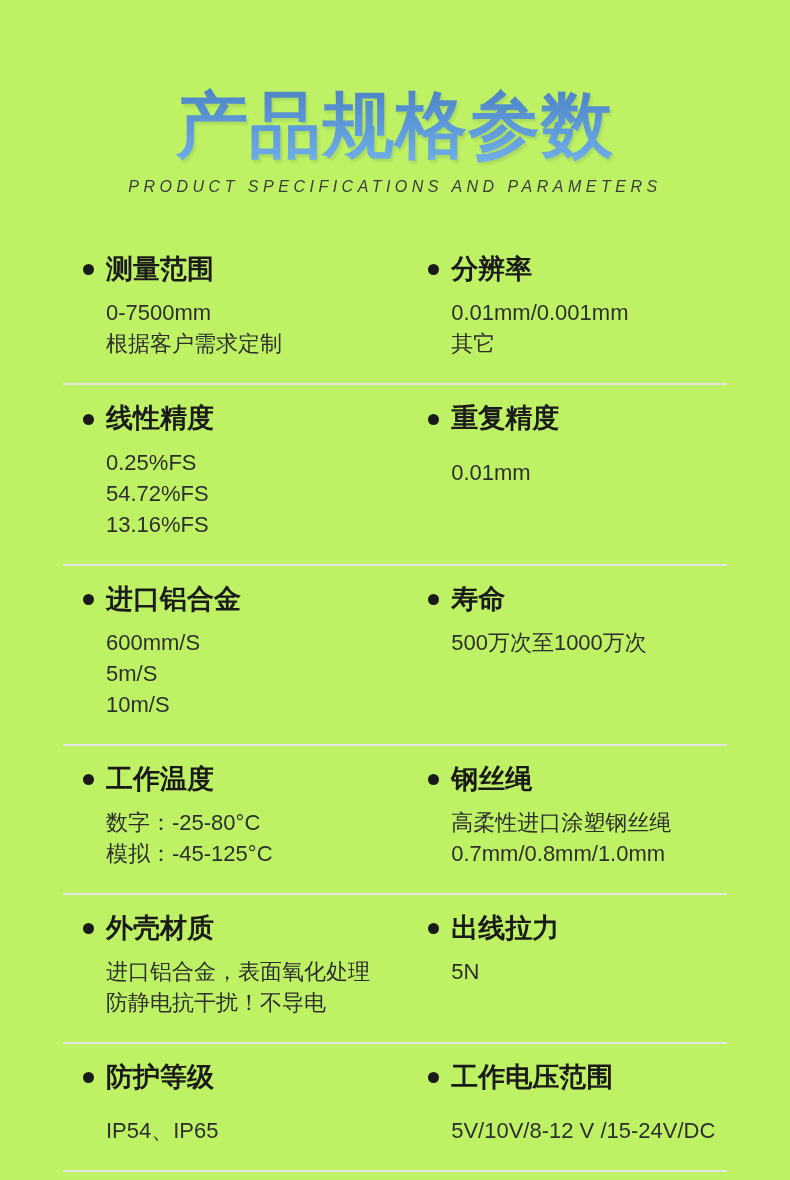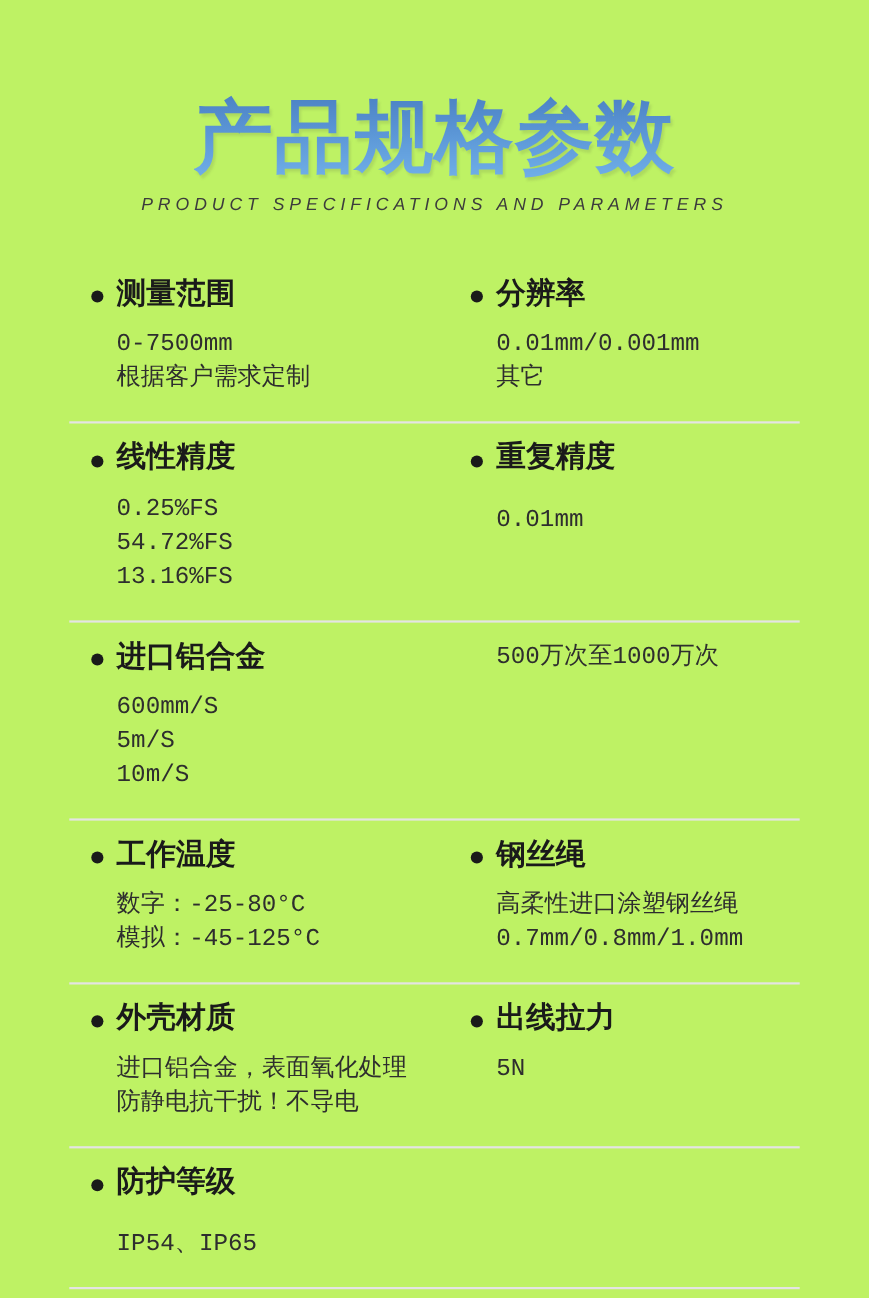--- a/index.html
+++ b/index.html
@@ -35,21 +35,20 @@
     margin-top: 10px;
     font-size: 16px;
     font-weight: 300;
     letter-spacing: 4.5px;
     color: #3c3c3c;
     font-style: italic;
   }
   
   .specs {
     margin: 40px 63px 0 63px;
-    font-family: Liberation Mono, monospace;
   }
   .row {
     display: flex;
     padding: 16px 0 24px 0;
     border-bottom: 2px solid #e4e4e4;
   }
   .cell {
     flex: 0 0 55%;
     padding-left: 20px;
   }
@@ -151,20 +150,24 @@
           <span class="bullet"></span>
           <span class="label">进口铝合金</span>
         </div>
         <div class="values">
           <div class="value">600mm/S</div>
           <div class="value">5m/S</div>
           <div class="value">10m/S</div>
         </div>
       </div>
       <div class="cell right">
+        <div class="label-line">
+          <span class="bullet"></span>
+          <span class="label">寿命</span>
+        </div>
         <div class="values">
           <div class="value">500万次至1000万次</div>
         </div>
       </div>
     </div>
 
     <div class="row">
       <div class="cell">
         <div class="label-line">
           <span class="bullet"></span>
@@ -212,16 +215,25 @@
     <div class="row">
       <div class="cell">
         <div class="label-line">
           <span class="bullet"></span>
           <span class="label">防护等级</span>
         </div>
         <div class="values" style="padding-top:10px">
           <div class="value">IP54、IP65</div>
         </div>
       </div>
+      <div class="cell right">
+        <div class="label-line">
+          <span class="bullet"></span>
+          <span class="label">工作电压范围</span>
+        </div>
+        <div class="values" style="padding-top:10px">
+          <div class="value">5V/10V/8-12 V /15-24V/DC</div>
+        </div>
+      </div>
     </div>
 
   </div>
 </div>
 
 </body></html>

